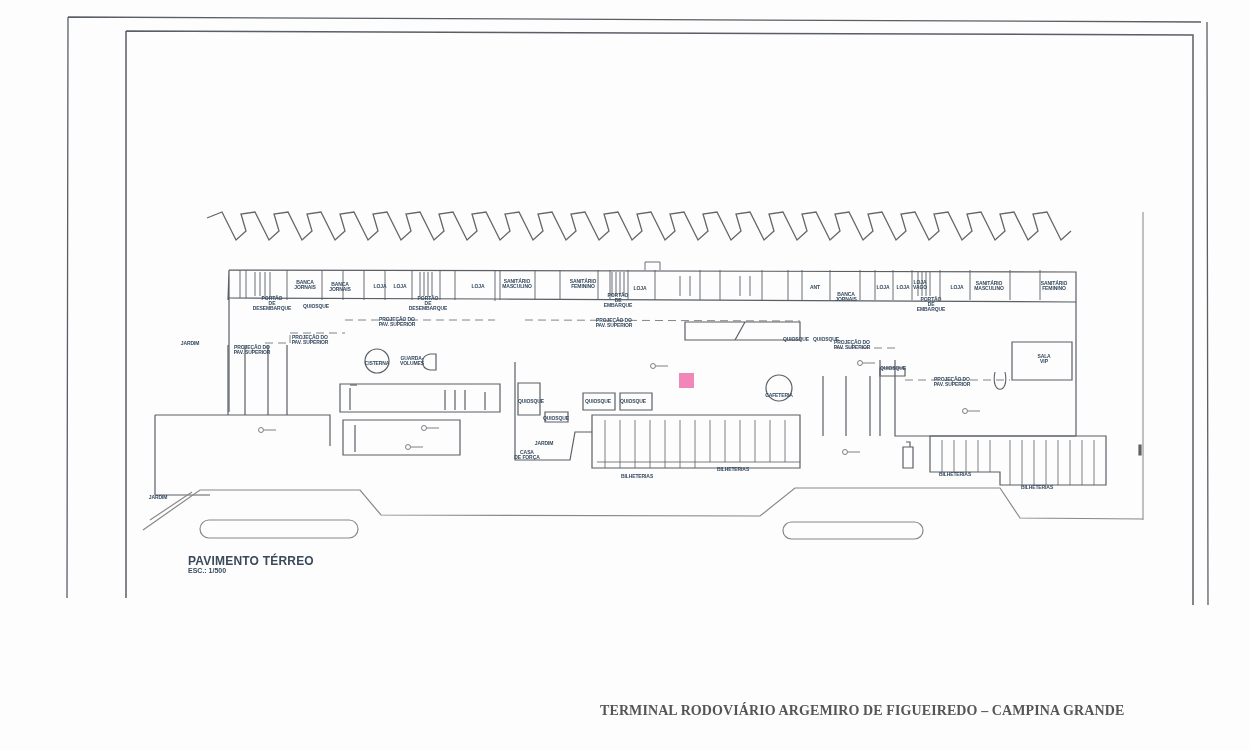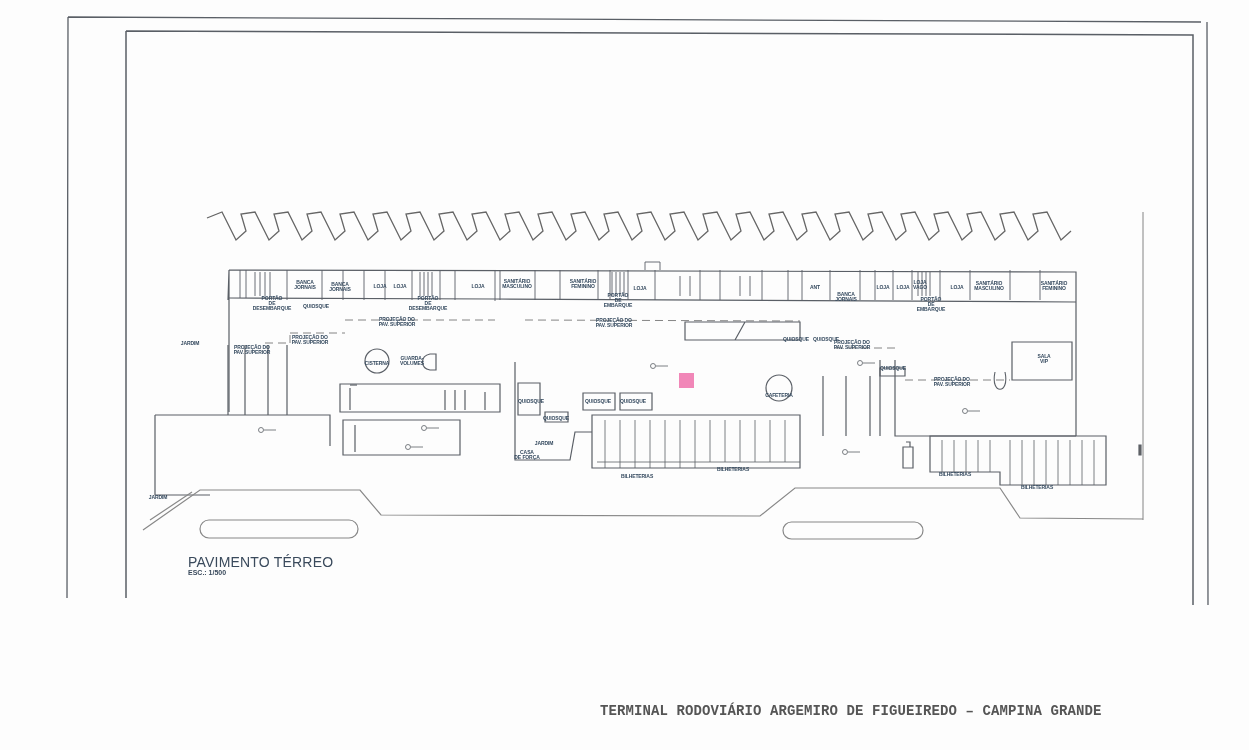--- a/index.html
+++ b/index.html
@@ -1,22 +1,22 @@
 <!DOCTYPE html>
 <html><head>
 <meta charset="utf-8">
 <style>
   html, body { margin:0; padding:0; background:#fdfdfd; }
   body { width:1249px; height:750px; position:relative; overflow:hidden; font-family:"Liberation Sans", sans-serif; }
   #plan { position:absolute; left:0; top:0; }
   .lbl { position:absolute; font-family:"Liberation Sans", sans-serif; font-weight:bold; color:#34495e; font-size:5px; line-height:5px; text-align:center; white-space:pre; letter-spacing:-0.1px; }
   .title-block { position:absolute; left:188px; top:554px; color:#3a4a5c; }
-  .title-block .t1 { font-family:"Liberation Sans", sans-serif; font-weight:normal; font-size:14px; letter-spacing:0.2px; }
+  .title-block .t1 { font-family:"Liberation Sans", sans-serif; font-weight:bold; font-size:12px; letter-spacing:0.2px; }
   .title-block .t2 { font-family:"Liberation Sans", sans-serif; font-weight:bold; font-size:7px; margin-top:-1px; }
-  .caption { position:absolute; left:600px; top:703px; font-family:Liberation Mono, monospace; font-weight:bold; font-size:14px; color:#555; letter-spacing:0.1px; }
+  .caption { position:absolute; left:600px; top:703px; font-family:Liberation Serif, serif; font-weight:bold; font-size:14px; color:#555; letter-spacing:0.1px; }
   .marker { position:absolute; left:679px; top:373px; width:15px; height:15px; background:#f07ab0; opacity:0.9; }
 </style>
 </head>
 <body>
 
 <svg id="plan" width="1249" height="750" viewBox="0 0 1249 750" xmlns="http://www.w3.org/2000/svg">
   <g fill="none" stroke="#5a5f66" stroke-width="1.2">
 
     <path d="M68 17 L1201 22 M68 17 L67 598 M1207 22 L1208 605" stroke-width="1.3"></path>
 

